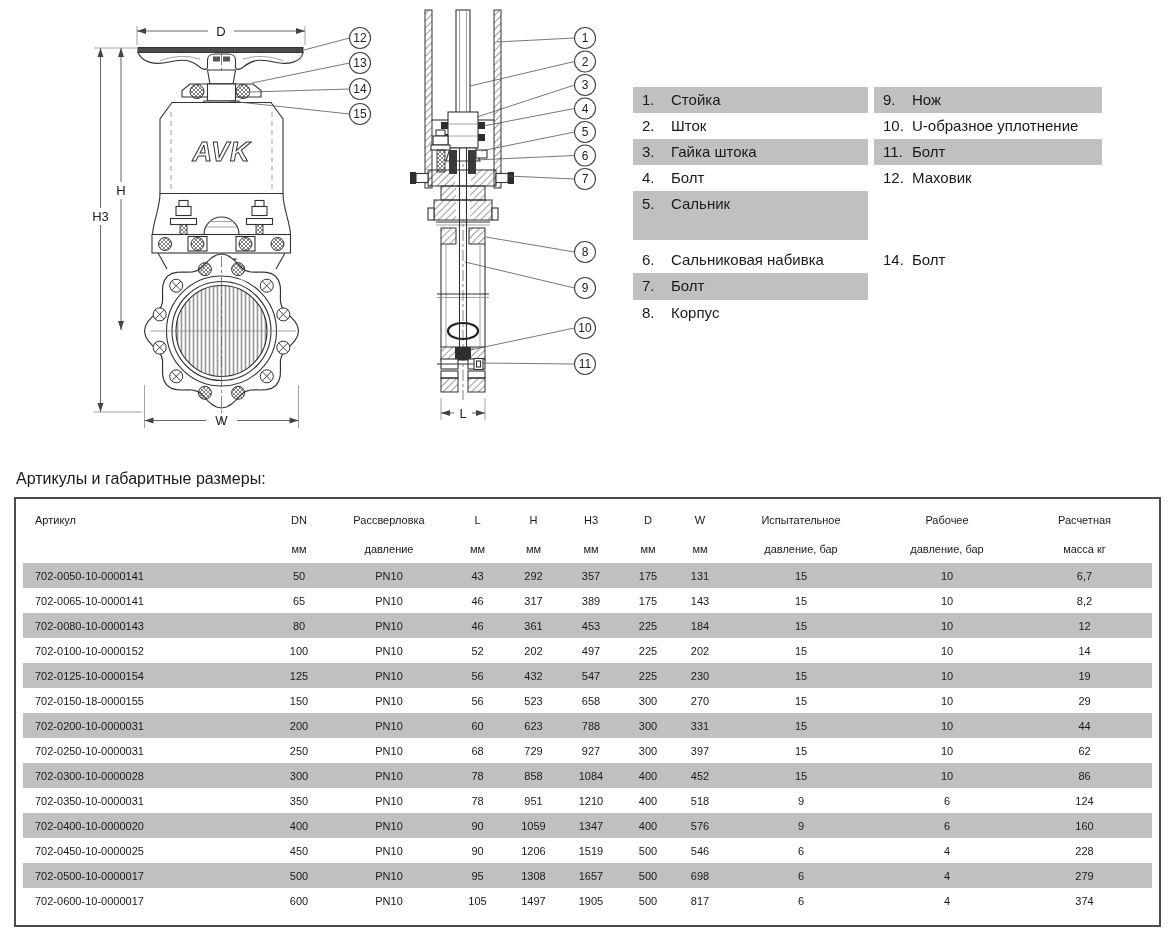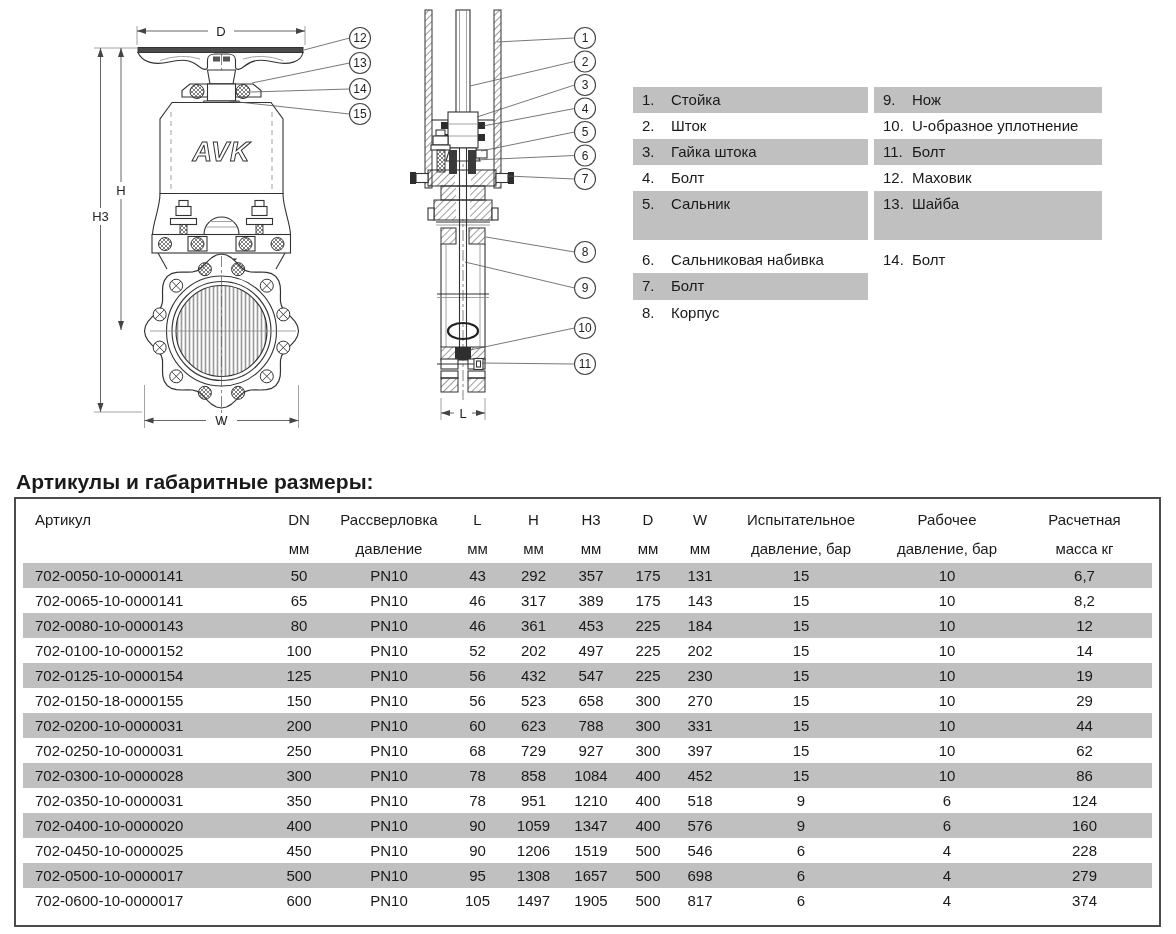--- a/index.html
+++ b/index.html
@@ -27,24 +27,24 @@
   
   #parts{left:633px;top:87px;width:545px;font-size:15px;line-height:20px;}
   .prow{display:flex;}
   .pcell{display:flex;box-sizing:border-box;padding-top:3px;white-space:nowrap;}
   .pcell.pl{width:235px;margin-right:6px;}
   .pcell.pr{width:228px;overflow:visible;}
   .pcell .no{flex:none;width:38px;padding-left:9px;box-sizing:border-box;}
   .pcell.shade{background:#c0c0c0;}
 
   
-  #tbl-title{left:16px;top:470px;font-size:21px;font-weight:bold;}
+  #tbl-title{left:16px;top:470px;font-size:16px;font-weight:normal;}
   #dims{left:14px;top:497px;width:1147px;border:2px solid #4b4b4b;box-sizing:border-box;
         padding:6px 7px 12px;}
-  #dims table{width:100%;border-collapse:collapse;font-size:15px;table-layout:fixed;}
+  #dims table{width:100%;border-collapse:collapse;font-size:11px;table-layout:fixed;}
   #dims td{padding:0;text-align:center;vertical-align:middle;overflow:visible;}
   #dims thead td{height:29px;}
   #dims tbody td{height:25px;}
   #dims td.cL{text-align:left;padding-left:12px;}
   #dims tr.shade td{background:#c0c0c0;}
 </style>
 </head>
 <body>
 
 <svg id="drawing" class="abs" width="640" height="460" viewBox="0 0 640 460">
@@ -387,24 +387,20 @@
       <div class="pcell pr">
         <span class="no">12.</span>
         <span>Маховик</span>
       </div>
     </div>
     <div class="prow" style="height: 49px;">
       <div class="pcell pl shade">
         <span class="no">5.</span>
         <span>Сальник</span>
       </div>
-      <div class="pcell pr shade">
-        <span class="no">13.</span>
-        <span>Шайба</span>
-      </div>
     </div>
     <div style="height: 7px;"></div>
     <div class="prow" style="height: 26px;">
       <div class="pcell pl">
         <span class="no">6.</span>
         <span>Сальниковая набивка</span>
       </div>
       <div class="pcell pr">
         <span class="no">14.</span>
         <span>Болт</span>

